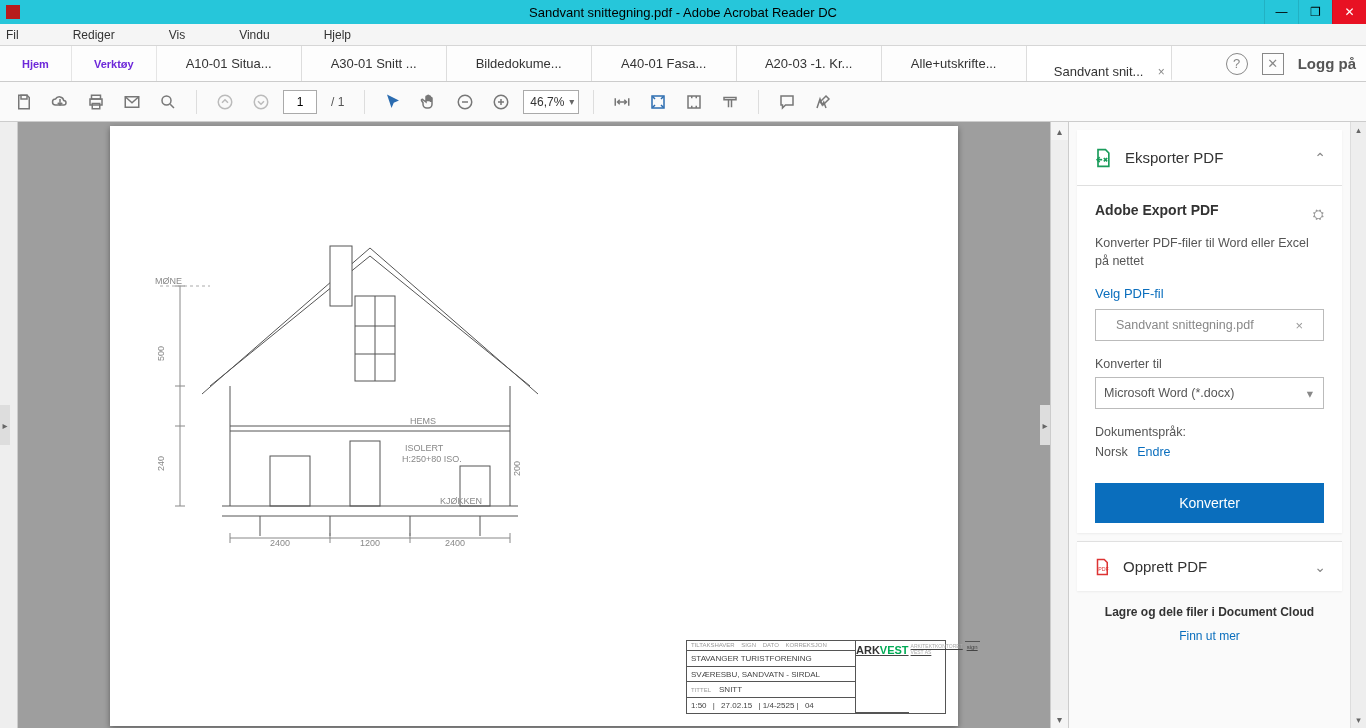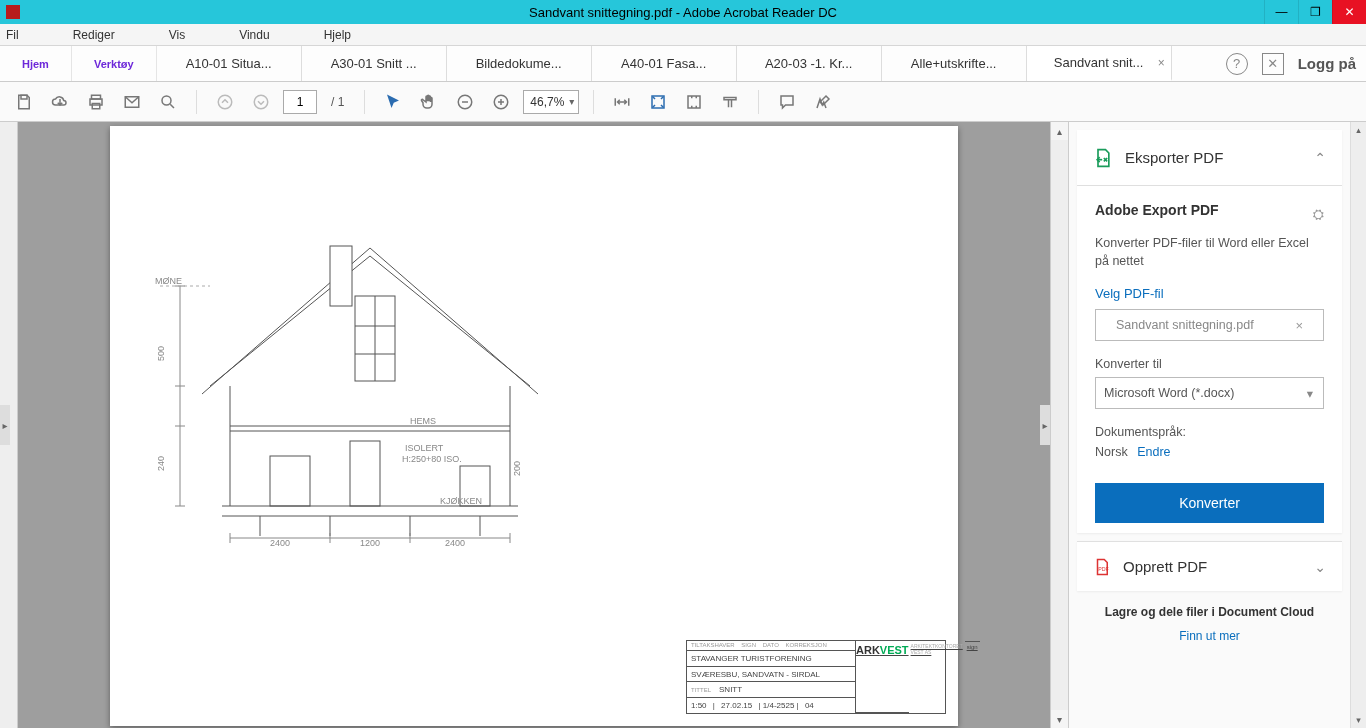--- a/index.html
+++ b/index.html
@@ -16,21 +16,21 @@
 
 .menubar { height: 22px; display: flex; align-items: center; padding: 0 6px; background: #f5f5f5; border-bottom: 1px solid #d6d6d6; gap: 40px; }
 .menubar span { margin-right: 14px; font-size: 12px; color: #333; cursor: default; }
 
 
 .maintabs { height: 36px; display: flex; align-items: stretch; border-bottom: 1px solid #ccc; background: #fdfdfd; }
 .maintabs .left { display: flex; align-items: center; }
 .maintabs .left .navbtn { padding: 0 22px; font-size: 11px; font-weight: 600; color: #6d28d9; border-right: 1px solid #e5e5e5; display: flex; align-items: center; height: 100%; }
 .maintabs .doc-tabs { display: flex; flex: 1; }
 .maintabs .doc-tab { flex: 0 0 145px; border-right: 1px solid #ddd; display: flex; align-items: center; justify-content: center; font-size: 13px; color: #333; position: relative; padding: 0 8px; }
-.maintabs .doc-tab.active { border-bottom: 2px solid #fff; background: #fff; }
+.maintabs .doc-tab.active { border-bottom: 2px solid #fff; background: #fff; align-items: flex-end; }
 .maintabs .doc-tab .close-x { position: absolute; right: 6px; font-size: 12px; color: #888; }
 .maintabs .right { display: flex; align-items: center; padding: 0 10px; gap: 14px; }
 .maintabs .right .circ { width: 22px; height: 22px; border: 1.5px solid #888; border-radius: 50%; display: flex; align-items: center; justify-content: center; font-size: 13px; color: #888; }
 .maintabs .right .sq { width: 22px; height: 22px; border: 1.5px solid #888; display: flex; align-items: center; justify-content: center; font-size: 13px; color: #888; }
 .maintabs .right .login { font-size: 15px; font-weight: 600; color: #555; }
 
 
 .toolbar { height: 40px; display: flex; align-items: center; padding: 0 10px; border-bottom: 1px solid #ccc; background: #fafafa; gap: 8px; }
 .toolbar .tbtn { width: 28px; height: 28px; display: flex; align-items: center; justify-content: center; color: #666; }
 .toolbar .tbtn svg { width: 18px; height: 18px; }

